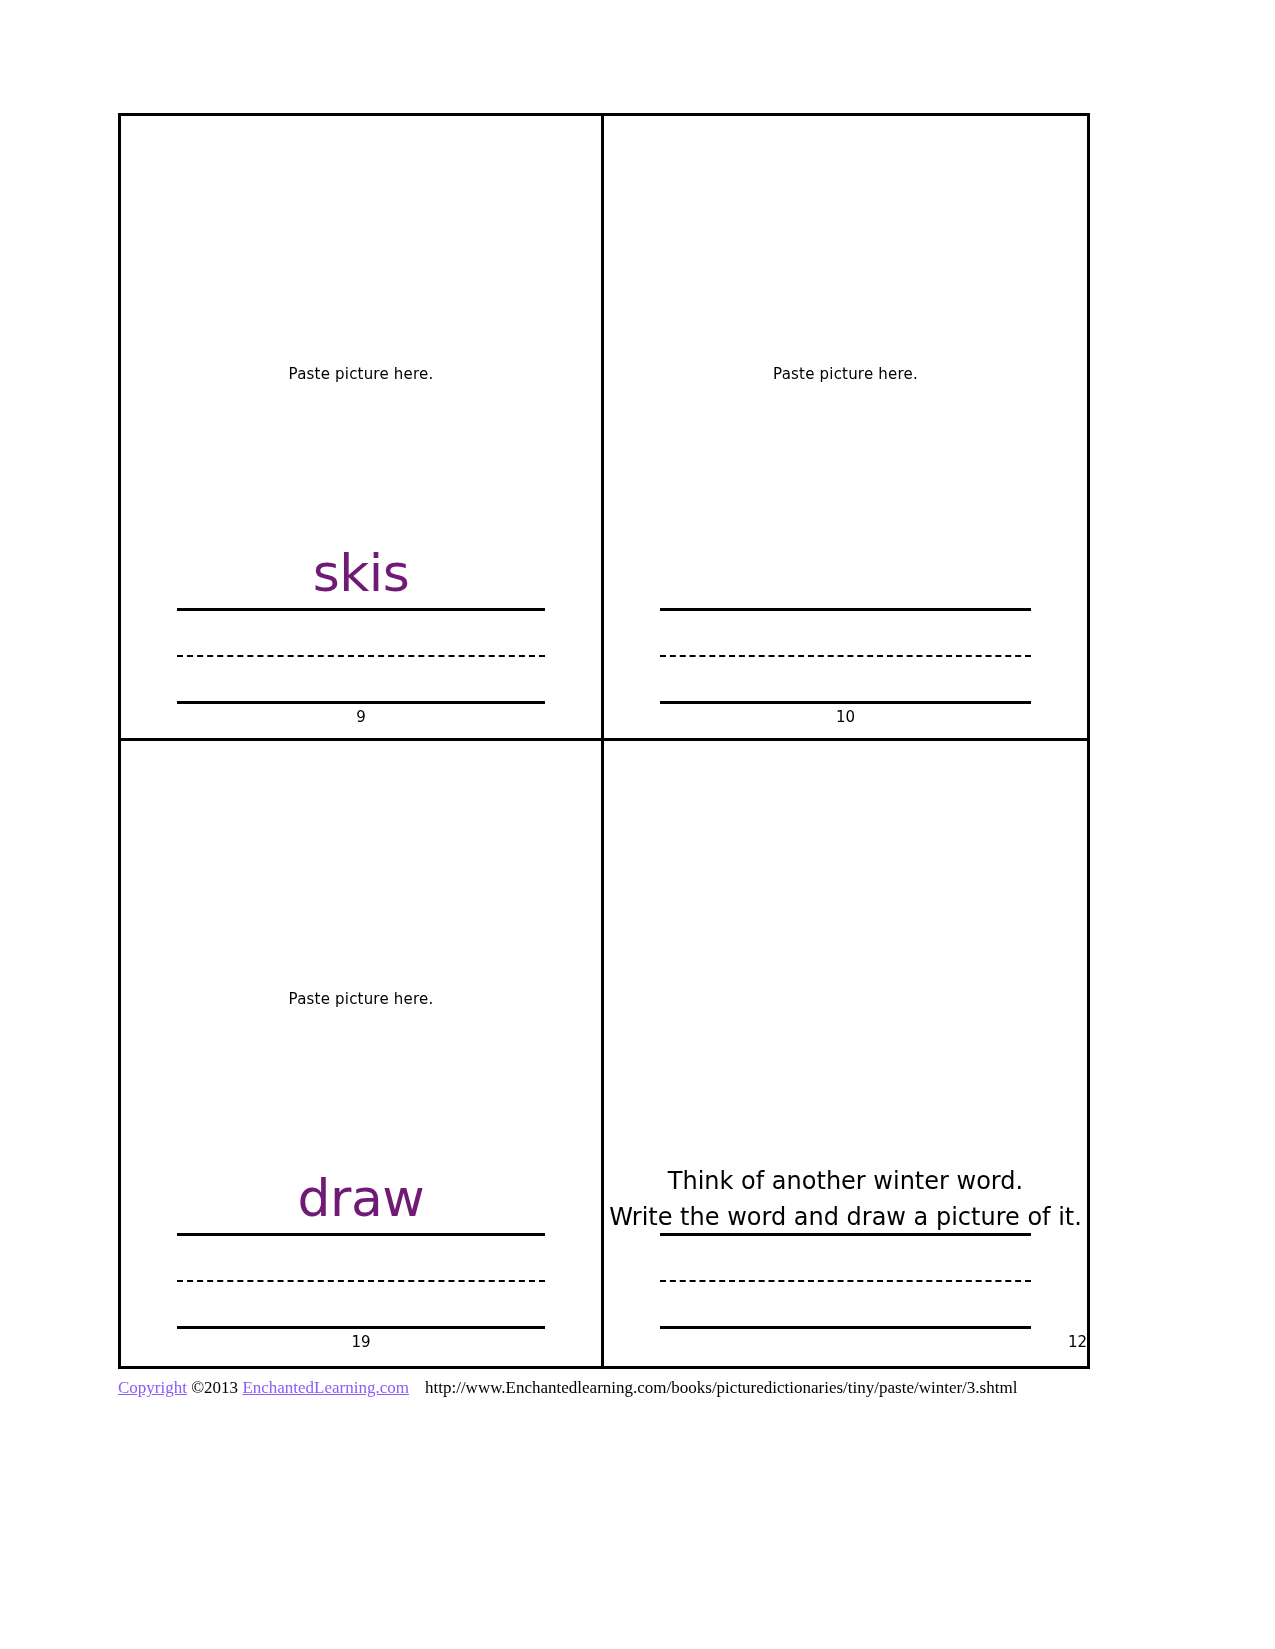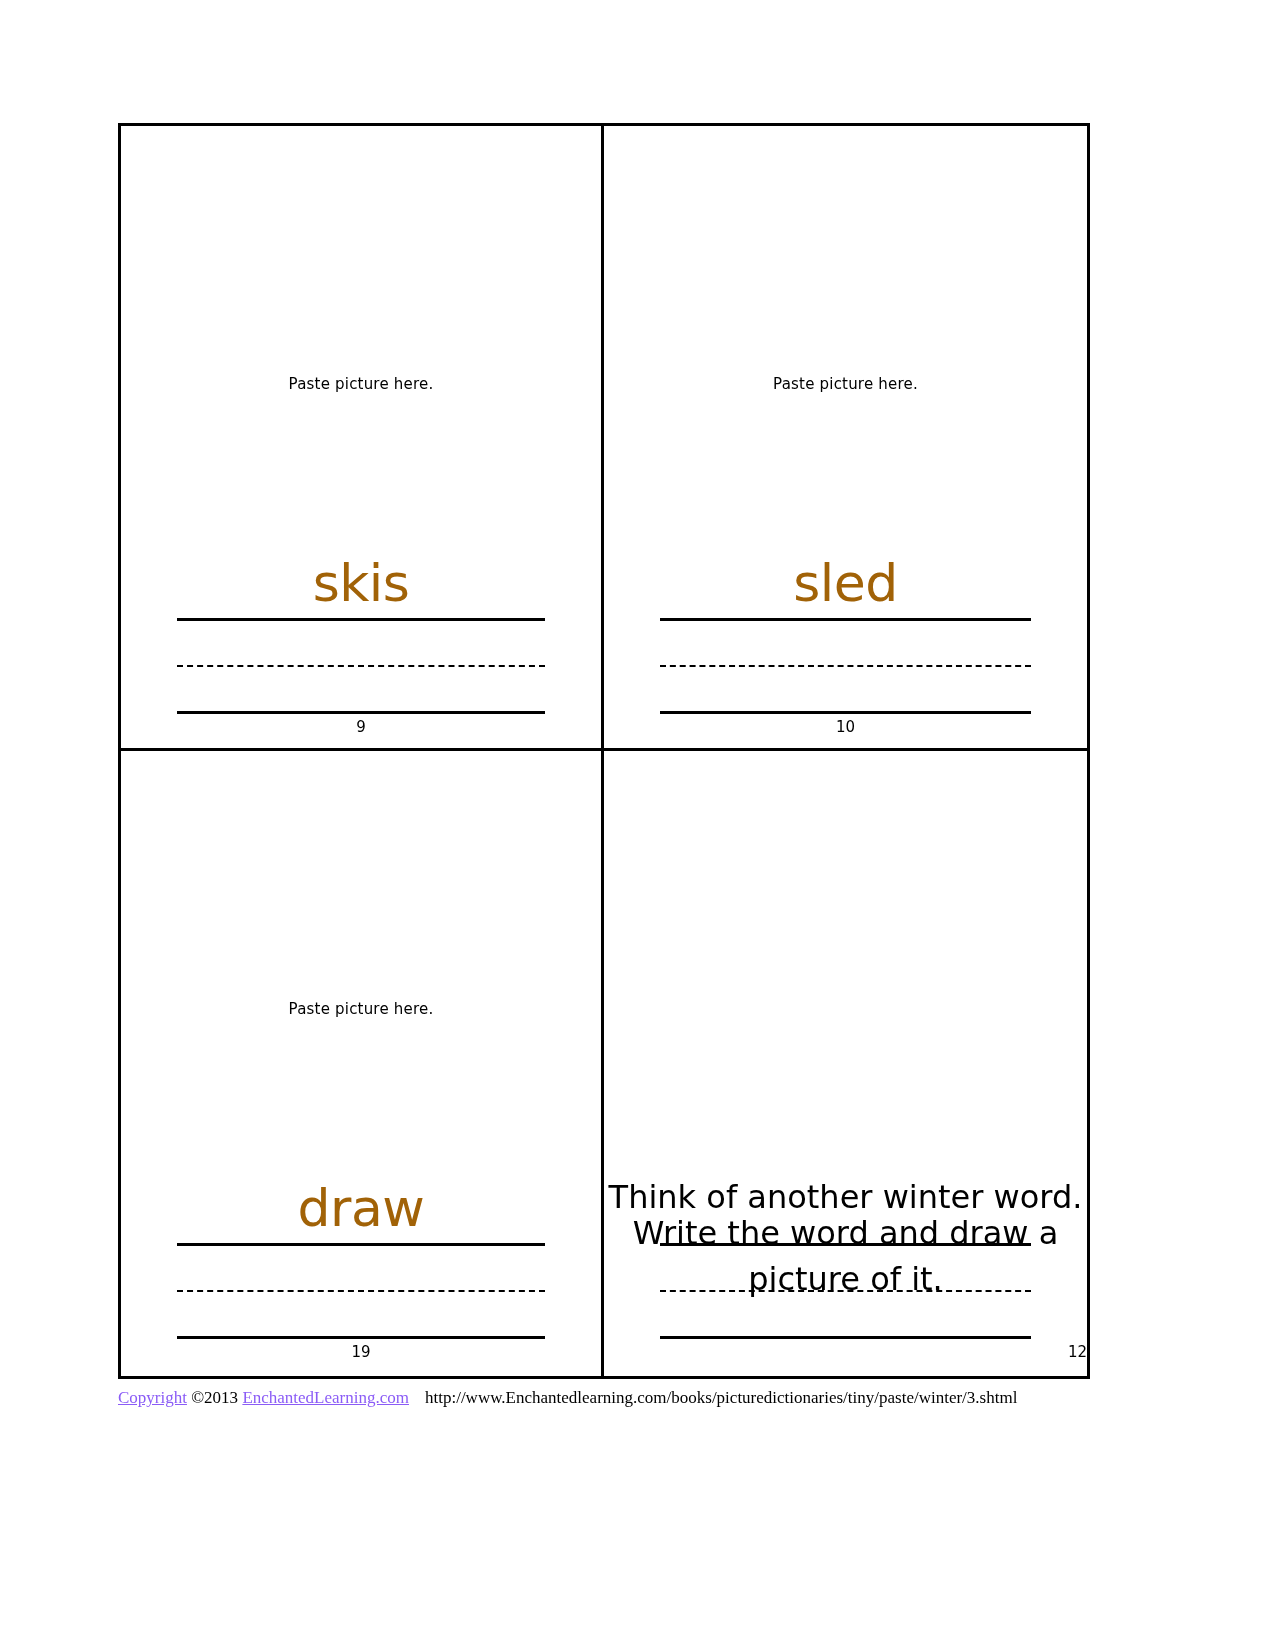--- a/index.html
+++ b/index.html
@@ -8,21 +8,21 @@
     background: #ffffff;
   }
   body {
     width: 1275px;
     height: 1649px;
     font-family: "DejaVu Sans", sans-serif;
     position: relative;
   }
   .page {
     position: absolute;
-    left: 0; top: 10px;
+    left: 0; top: 0;
     width: 1275px;
     height: 1573px;
   }
   .grid {
     position: absolute;
     left: 118px;
     top: 113px;
     width: 972px;
     height: 1256px;
     border: 3px solid #000;
@@ -47,30 +47,30 @@
     font-size: 15px;
     color: #000;
     letter-spacing: 0.2px;
   }
   .word {
     position: absolute;
     left: 0;
     width: 100%;
     text-align: center;
     font-size: 52px;
-    color: #a16207;
+    color: #701a75;
     font-family: "DejaVu Sans", sans-serif;
     letter-spacing: -0.5px;
   }
   .prompt {
     position: absolute;
     left: 0;
     width: 100%;
     text-align: center;
-    font-size: 32px;
+    font-size: 24px;
     color: #000;
     line-height: 1.45;
   }
   .rule-solid {
     position: absolute;
     height: 0;
     border-top: 3px solid #000;
   }
   .rule-dashed {
     position: absolute;
@@ -124,21 +124,20 @@
       <div class="paste-label paste-1">Paste picture here.</div>
       <div class="word" style="top: 427px;">skis</div>
       <div class="rule-solid word-line" style="top: 492px;"></div>
       <div class="rule-dashed word-line" style="top: 539px;"></div>
       <div class="rule-solid word-line" style="top: 585px;"></div>
       <div class="pagenum" style="top: 592px;">9</div>
     </div>
 
     <div class="cell row-top">
       <div class="paste-label paste-1">Paste picture here.</div>
-      <div class="word" style="top: 427px;">sled</div>
       <div class="rule-solid word-line" style="top: 492px;"></div>
       <div class="rule-dashed word-line" style="top: 539px;"></div>
       <div class="rule-solid word-line" style="top: 585px;"></div>
       <div class="pagenum" style="top: 592px;">10</div>
     </div>
 
     <div class="cell col-left">
       <div class="paste-label" style="top: 249px;">Paste picture here.</div>
       <div class="word" style="top: 427px;">draw</div>
       <div class="rule-solid word-line" style="top: 492px;"></div>

